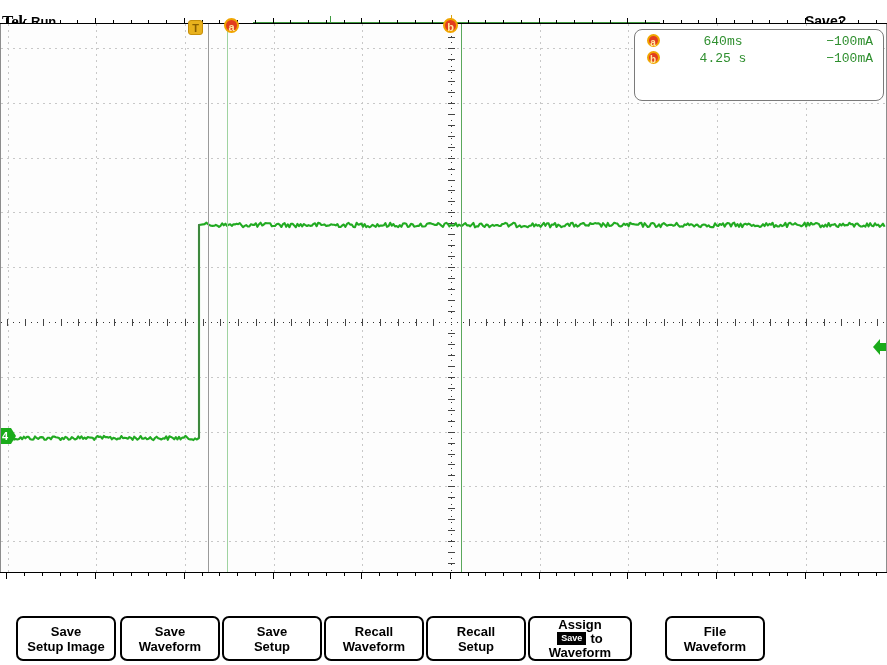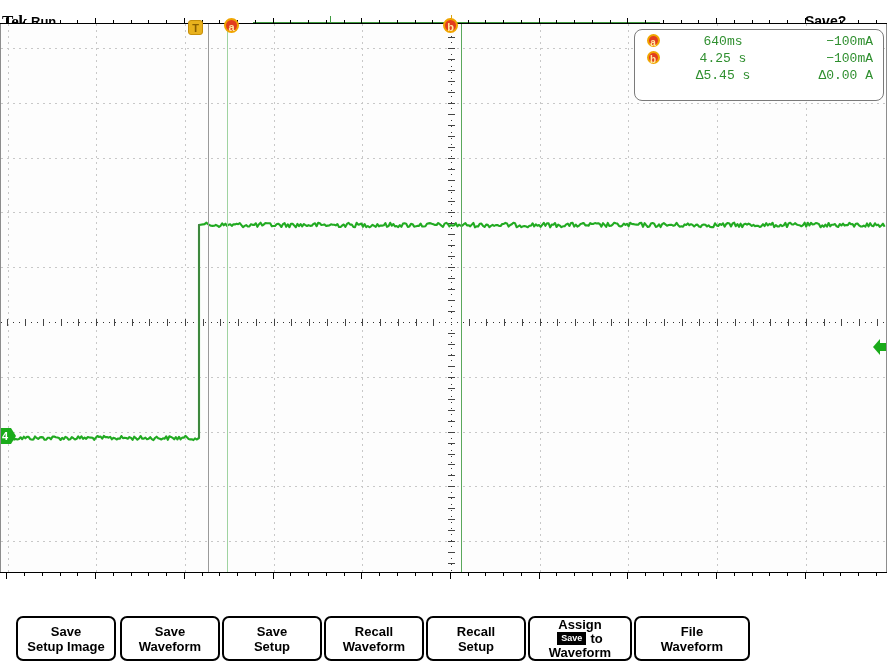--- a/index.html
+++ b/index.html
@@ -560,25 +560,20 @@
           <td class="val">640ms</td>
           <td class="amp">−100mA</td>
         </tr>
         <tr>
           <td class="ico">
             <span class="ro-badge">b</span>
           </td>
           <td class="val">4.25 s</td>
           <td class="amp">−100mA</td>
         </tr>
-        <tr>
-          <td class="ico"></td>
-          <td class="val">Δ5.45 s</td>
-          <td class="amp">Δ0.00 A</td>
-        </tr>
       </tbody>
     </table>
   </div>
 
   <div id="bot-ruler">
     <div class="axis"></div>
     <div id="bot-ruler-ticks">
         <div class="tk" style="left: 6px; height: 7px; top: 0px;"></div>
         <div class="tk" style="left: 24px; height: 4px; top: 0px;"></div>
         <div class="tk" style="left: 42px; height: 4px; top: 0px;"></div>
@@ -665,20 +660,20 @@
       <span class="l2">Setup</span>
     </div>
     <div class="mbtn" style="left:528px; width:104px; line-height:14px;">
       <span>Assign</span>
       <span class="assign-mid">
         <span class="save-key">Save</span>
         <span>to</span>
       </span>
       <span class="l2">Waveform</span>
     </div>
-    <div class="mbtn" style="left:634px; width:116px;">
+    <div class="mbtn" style="left:665px; width:100px;">
       <span>File</span>
       <span class="l2">Waveform</span>
     </div>
 
   </div>
 
 </div>
 
 </body></html>

